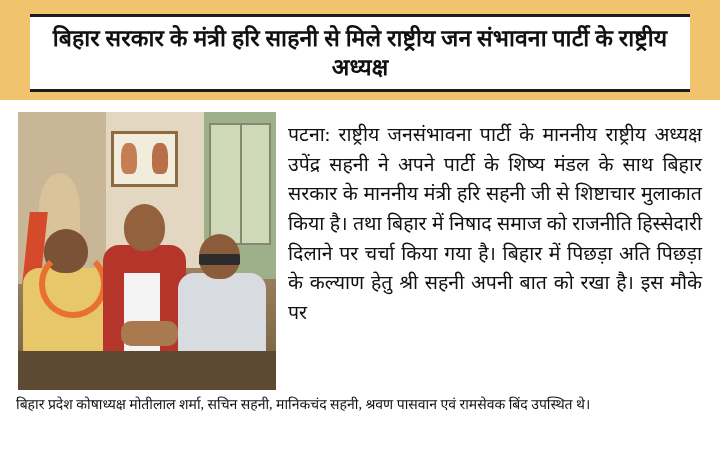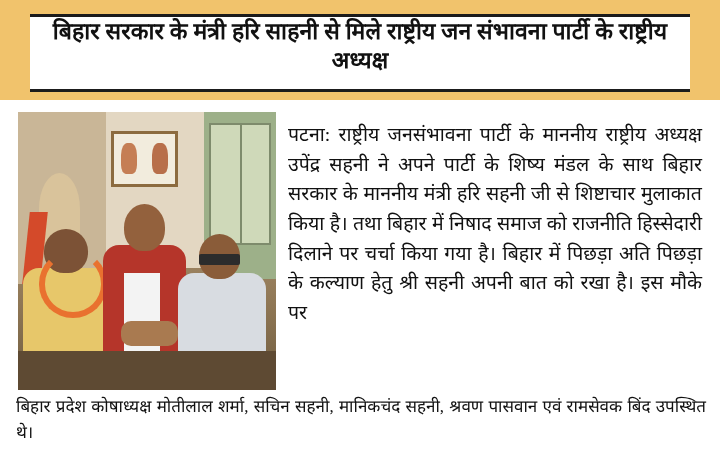--- a/index.html
+++ b/index.html
@@ -25,21 +25,21 @@
     position: absolute;
     left: 30px;
     top: 14px;
     width: 660px;
     height: 78px;
     background: #ffffff;
     border-top: 3px solid #1b1b1b;
     border-bottom: 3px solid #1b1b1b;
     box-sizing: border-box;
     display: flex;
-    align-items: flex-start;
+    align-items: center;
     justify-content: center;
   }
   .headline-text {
     font-family: "Liberation Serif", serif;
     font-weight: bold;
     font-size: 23px;
     line-height: 1.28;
     color: #111111;
     text-align: center;
     padding: 0 6px;
@@ -197,21 +197,21 @@
     color: #111111;
     text-align: justify;
     text-justify: inter-word;
     font-family: "Liberation Serif", serif;
   }
   .article-bottom {
     position: absolute;
     left: 16px;
     top: 394px;
     width: 690px;
-    font-size: 17px;
+    font-size: 14px;
     line-height: 1.52;
     color: #111111;
     text-align: justify;
     font-family: "Liberation Serif", serif;
   }
   .article-bottom p { margin: 0; }
   .article-top p { margin: 0; }
 </style>
 </head>
 <body>

